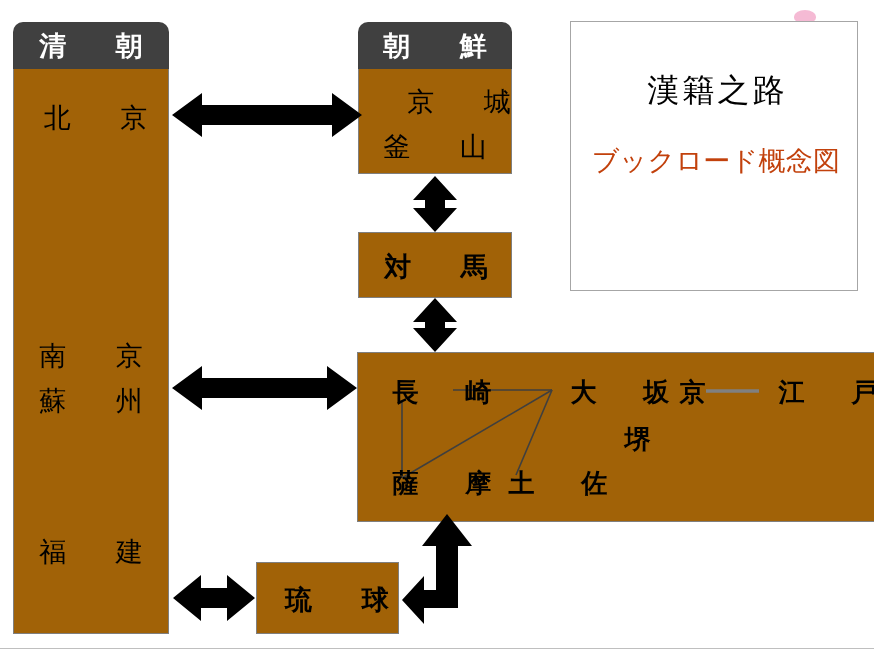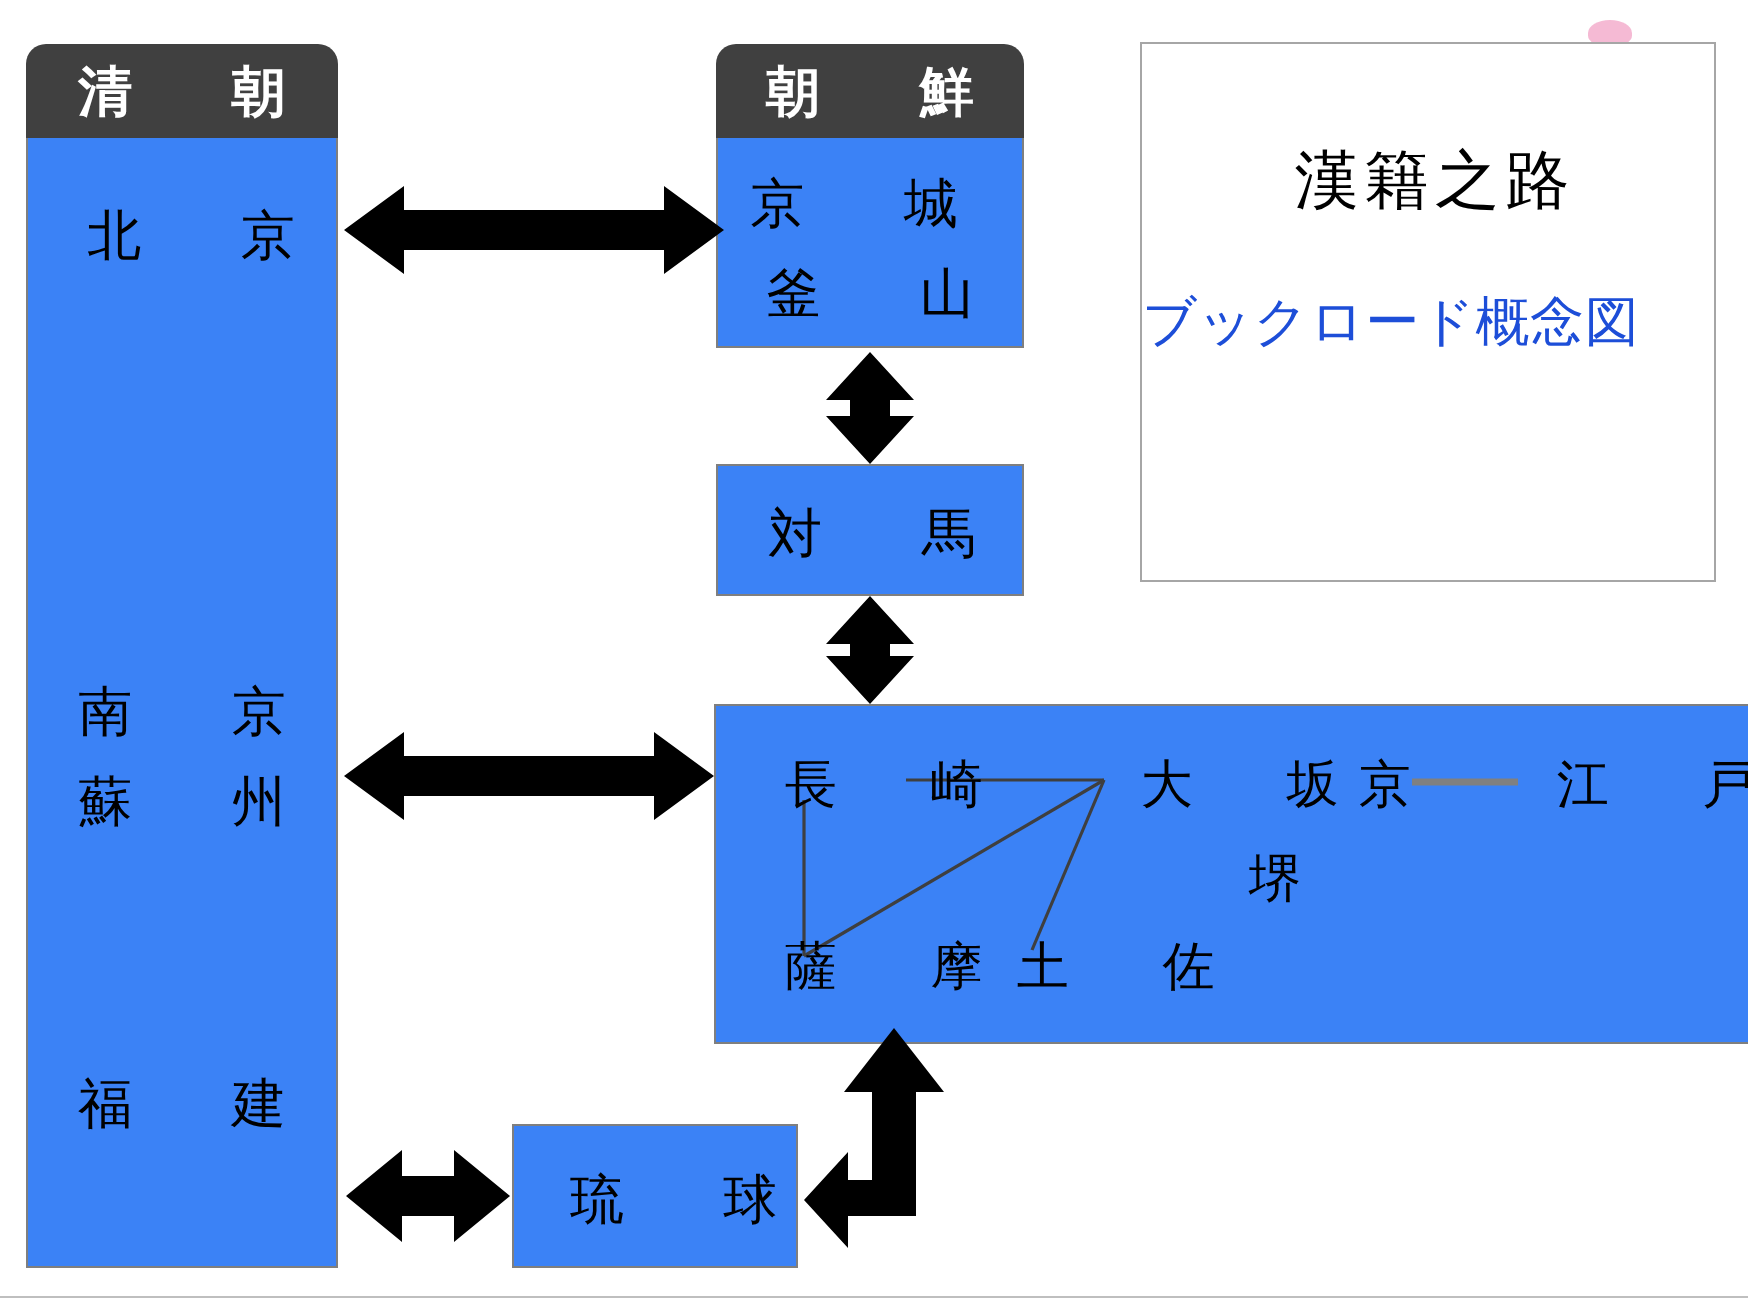--- a/index.html
+++ b/index.html
@@ -14,23 +14,24 @@
     position: relative;
     width: 874px;
     height: 655px;
     background: #ffffff;
     overflow: hidden;
   }
   .abs { position: absolute; }
 
   
   .region {
-    background: #3b82f6;
+    background: #a16207;
     border: 1px solid #7f7f7f;
     box-sizing: border-box;
+    font-weight: bold;
   }
   .region-hdr {
     background: #404040;
     color: #ffffff;
     border-top-left-radius: 10px;
     border-top-right-radius: 10px;
     box-sizing: border-box;
     display: flex;
     align-items: center;
     justify-content: center;
@@ -69,22 +70,22 @@
     letter-spacing: 0.10em;
     text-indent: 0.10em;
     color: #000000;
     text-align: center;
     white-space: nowrap;
   }
   .title-sub {
     font-family: "DejaVu Sans", "Liberation Sans", sans-serif;
     font-size: 27px;
     letter-spacing: 0.01em;
-    color: #1d4ed8;
-    text-align: left;
+    color: #c2410c;
+    text-align: center;
     white-space: nowrap;
   }
   .pink-smudge {
     background: #f4b6d2;
     border-radius: 50% 50% 40% 40%;
     opacity: 0.95;
   }
   .footer-rule {
     border-top: 1px solid #bfbfbf;
   }
@@ -106,21 +107,21 @@
     <div class="abs place" style="left:0; top:316px; width:156px; text-align:center;">南　京</div>
     <div class="abs place" style="left:0; top:361px; width:156px; text-align:center;">蘇　州</div>
     <div class="abs place" style="left:0; top:512px; width:156px; text-align:center;">福　建</div>
   </div>
 
   <div class="abs" style="left:358px; top:22px; width:154px; height:152px;">
     <div class="abs region" style="left:0; top:45px; width:154px; height:107px;"></div>
     <div class="abs region-hdr" style="left:0; top:0; width:154px; height:47px;">
       <span>朝　鮮</span>
     </div>
-    <div class="abs place" style="left:0; top:62px; width:138px; text-align:center;">京　城</div>
+    <div class="abs place" style="left:0; top:62px; width:138px; text-align:center;padding-left:32px;">京　城</div>
     <div class="abs place" style="left:0; top:107px; width:154px; text-align:center;">釜　山</div>
   </div>
 
   <div class="abs region" style="left:358px; top:232px; width:154px; height:66px;">
     <div class="abs place" style="left:0; top:16px; width:154px; text-align:center;">対　馬</div>
   </div>
 
   <div class="abs region" style="left:357px; top:352px; width:561px; height:170px;">
 
     <svg class="abs" width="507" height="170" style="left:0; top:0;">

